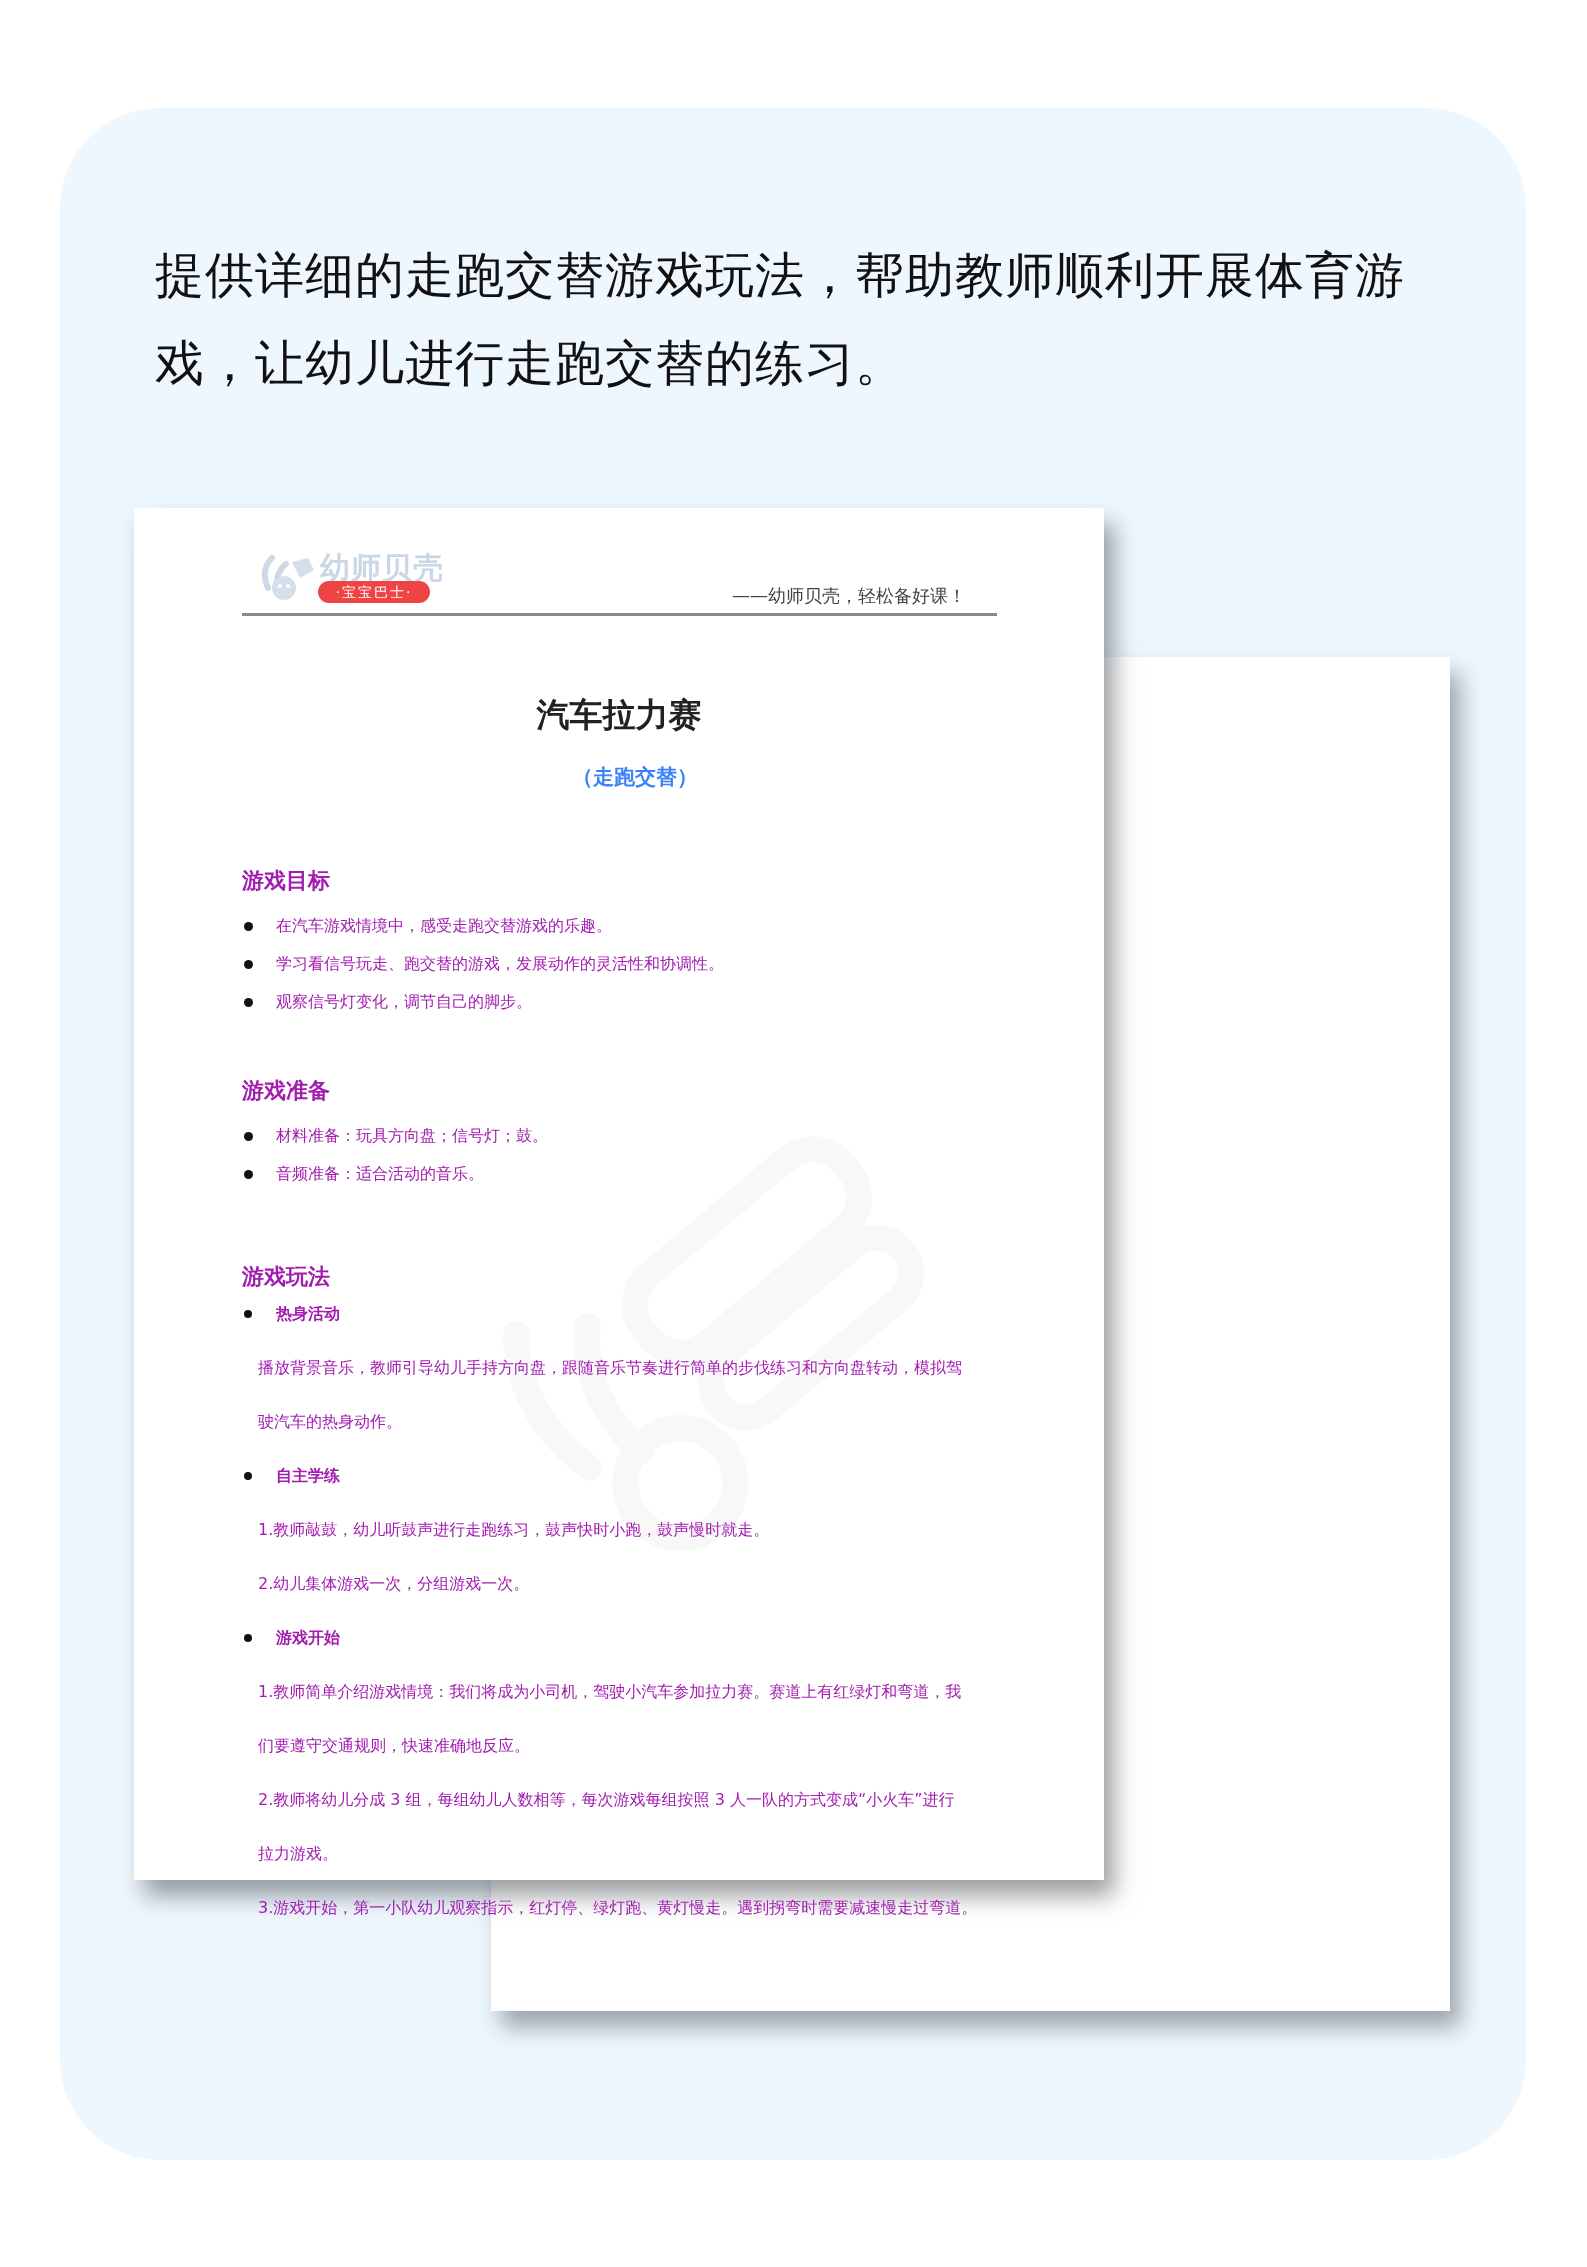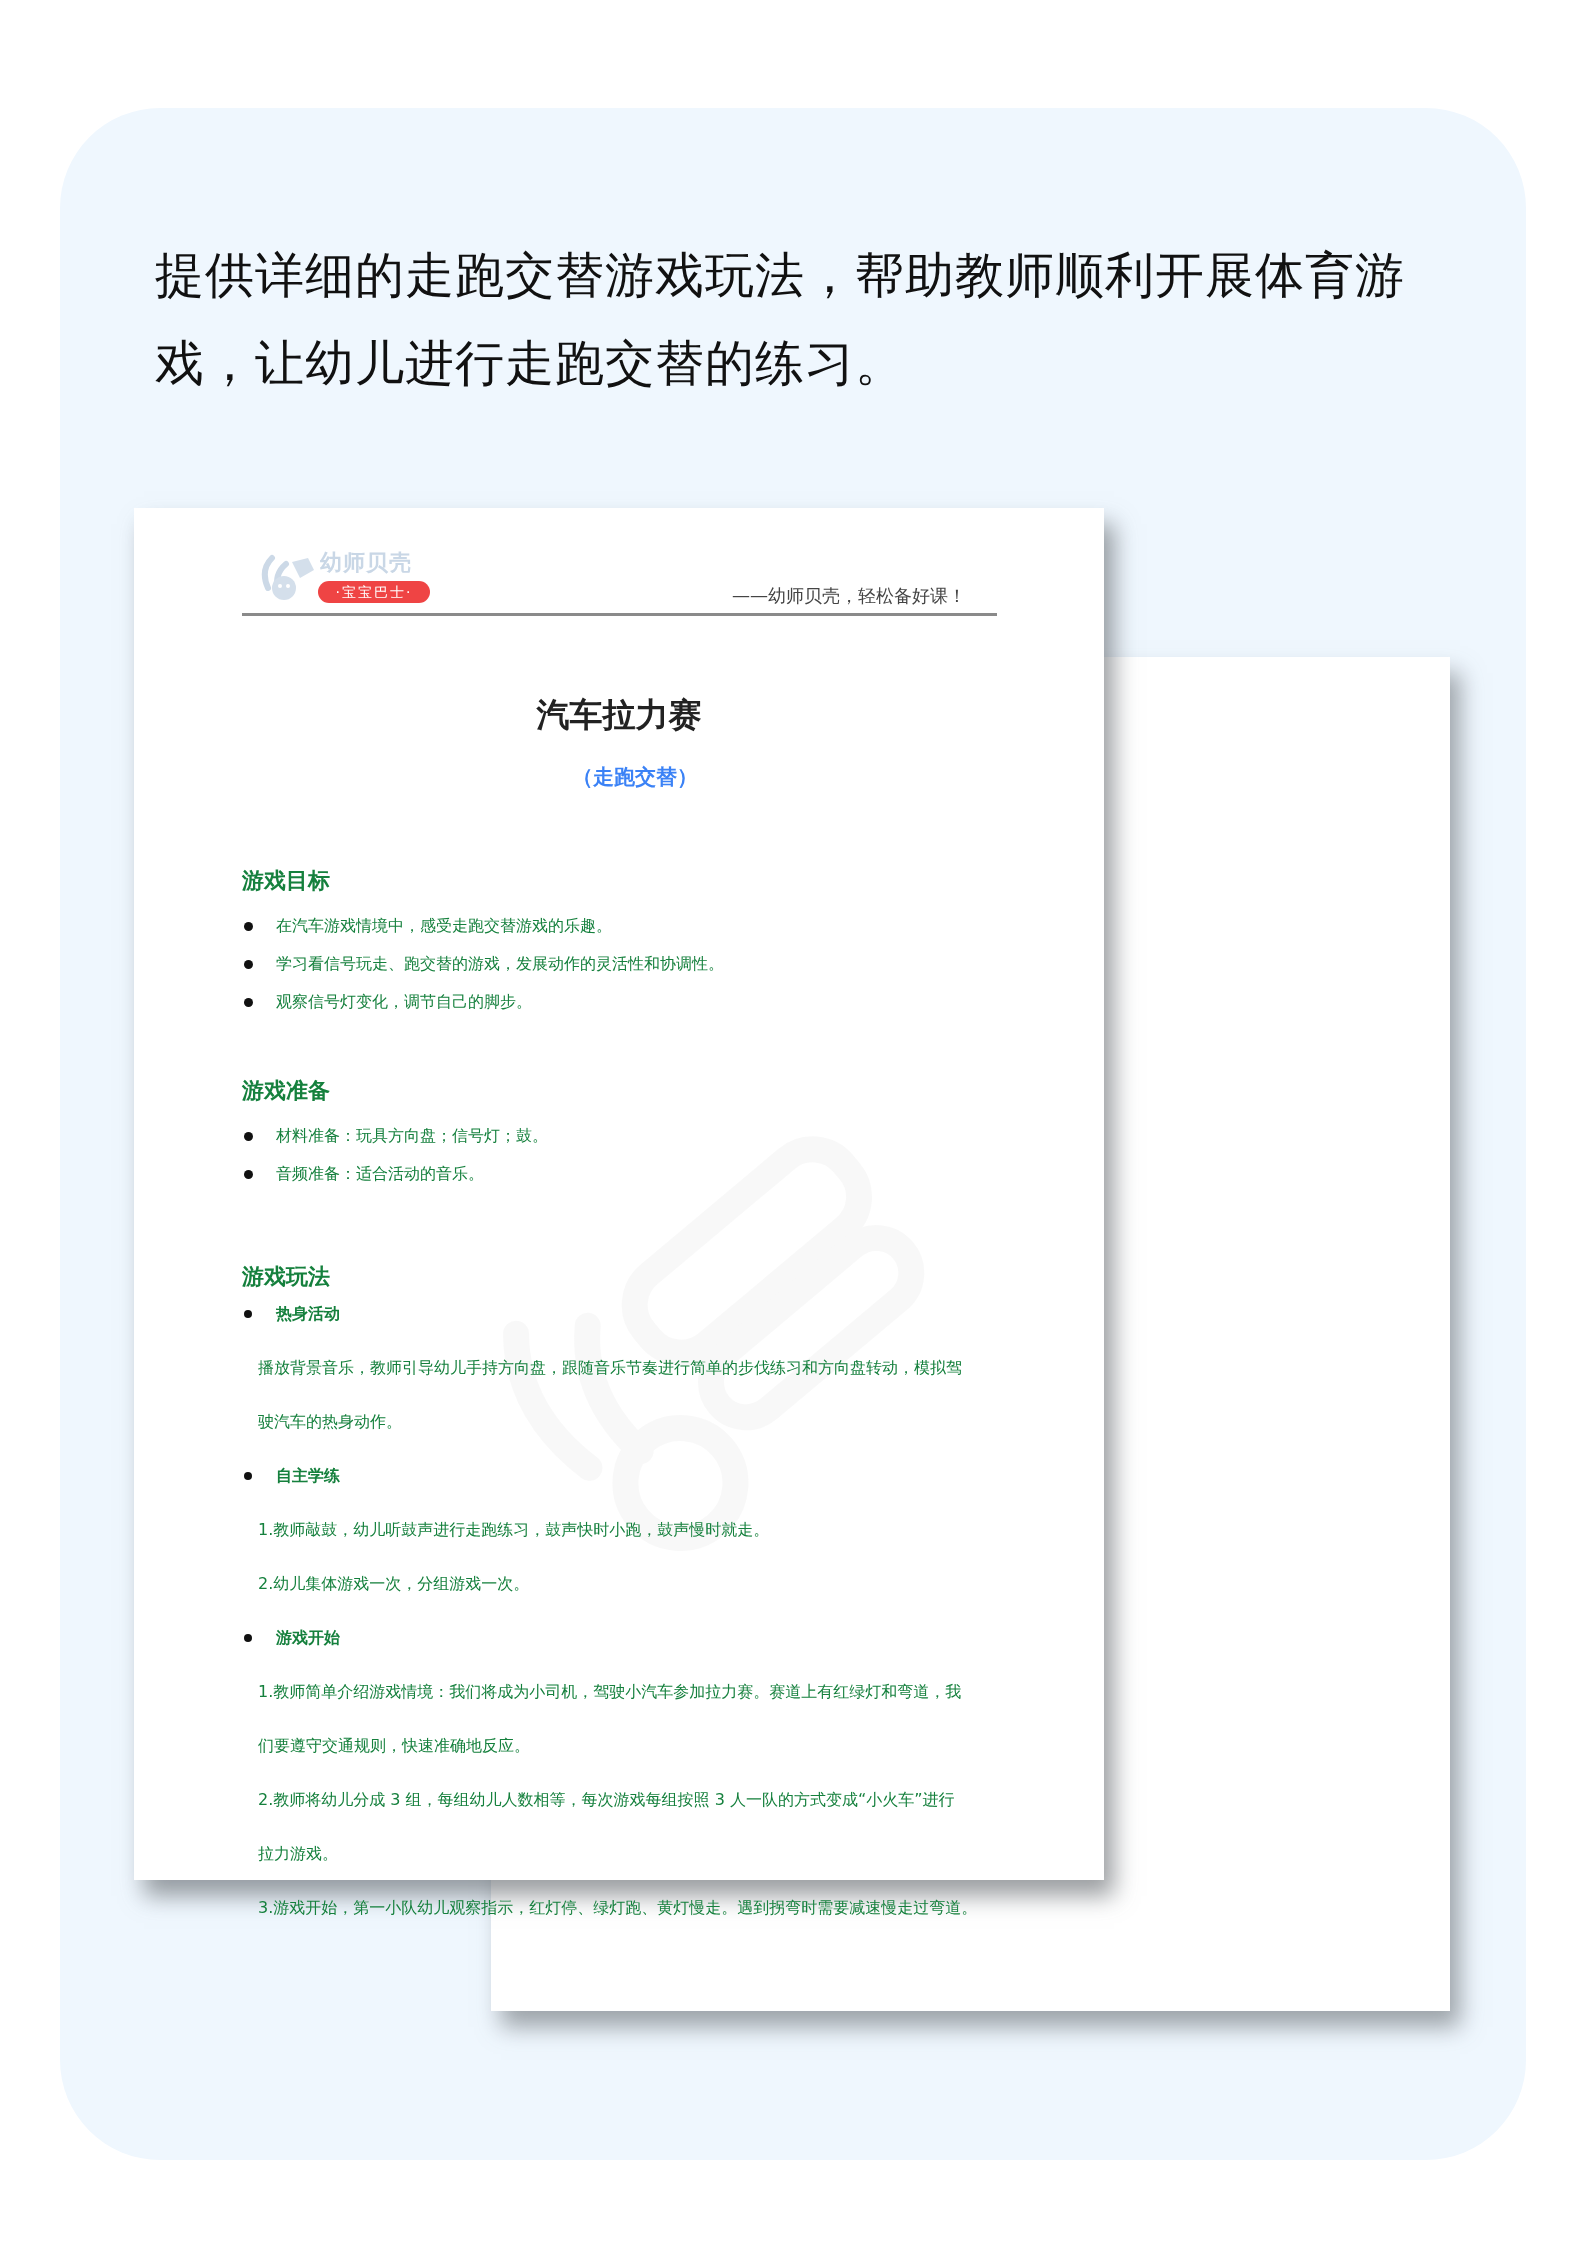--- a/index.html
+++ b/index.html
@@ -14,32 +14,32 @@
   .page-back { left: 491px; top: 657px; width: 959px; height: 1354px;
                box-shadow: 10px 16px 22px rgba(90,95,100,0.55); }
   .page-front { left: 134px; top: 508px; width: 970px; height: 1372px;
                 box-shadow: 10px 16px 22px rgba(90,95,100,0.60); }
 
   .hdr-slogan { position: absolute; font-family: "DejaVu Serif", "Liberation Serif", serif;
                 font-size: 18px; color: #444; white-space: nowrap; }
   .hdr-rule { position: absolute; height: 3px; background: #8a8a8a; }
 
   .logo { position: absolute; left: 124px; top: 40px; width: 180px; height: 56px; }
-  .logo-text { position: absolute; left: 62px; top: 0px; font-size: 22px; font-weight: bold;
+  .logo-text { position: absolute; left: 62px; top: 0px; font-size: 30px; font-weight: bold;
                color: #c9d7e6; letter-spacing: 1px; white-space: nowrap; }
   .logo-pill { position: absolute; left: 60px; top: 33px; width: 112px; height: 22px;
                border-radius: 11px; background: #ef4444; color: #ffffff; font-size: 14px;
                text-align: center; line-height: 22px; letter-spacing: 2px; }
 
   .doc-title { position: absolute; left: 0; width: 100%; top: 185px; text-align: center;
                font-size: 33px; font-weight: bold; color: #222; margin: 0; }
   .doc-sub { position: absolute; left: 0; width: 100%; top: 255px; text-align: center;
              font-size: 21px; color: #3b82f6; font-weight: bold; margin-left: 16px; }
 
-  .content { position: absolute; left: 108px; top: 355px; width: 760px; color: #15803d; }
+  .content { position: absolute; left: 108px; top: 355px; width: 760px; color: #a21caf; }
   .sec-h { font-size: 22px; font-weight: bold; margin: 0; height: 36px; line-height: 36px; }
   .bullet { position: relative; padding-left: 34px; font-size: 16px; line-height: 38px; height: 38px; white-space: nowrap; }
   .bullet::before { content: ""; position: absolute; left: 2px; top: 15px; width: 9px; height: 9px;
                     border-radius: 50%; background: #111; }
   .sub-bullet { position: relative; padding-left: 34px; font-size: 16px; line-height: 38px; height: 38px; font-weight: bold; }
   .sub-bullet::before { content: ""; position: absolute; left: 2px; top: 15px; width: 8px; height: 8px;
                         border-radius: 50%; background: #111; }
   .para { font-size: 16px; line-height: 38px; margin: 16px; }
 
   .watermark { position: absolute; left: 300px; top: 560px; width: 520px; height: 520px;

